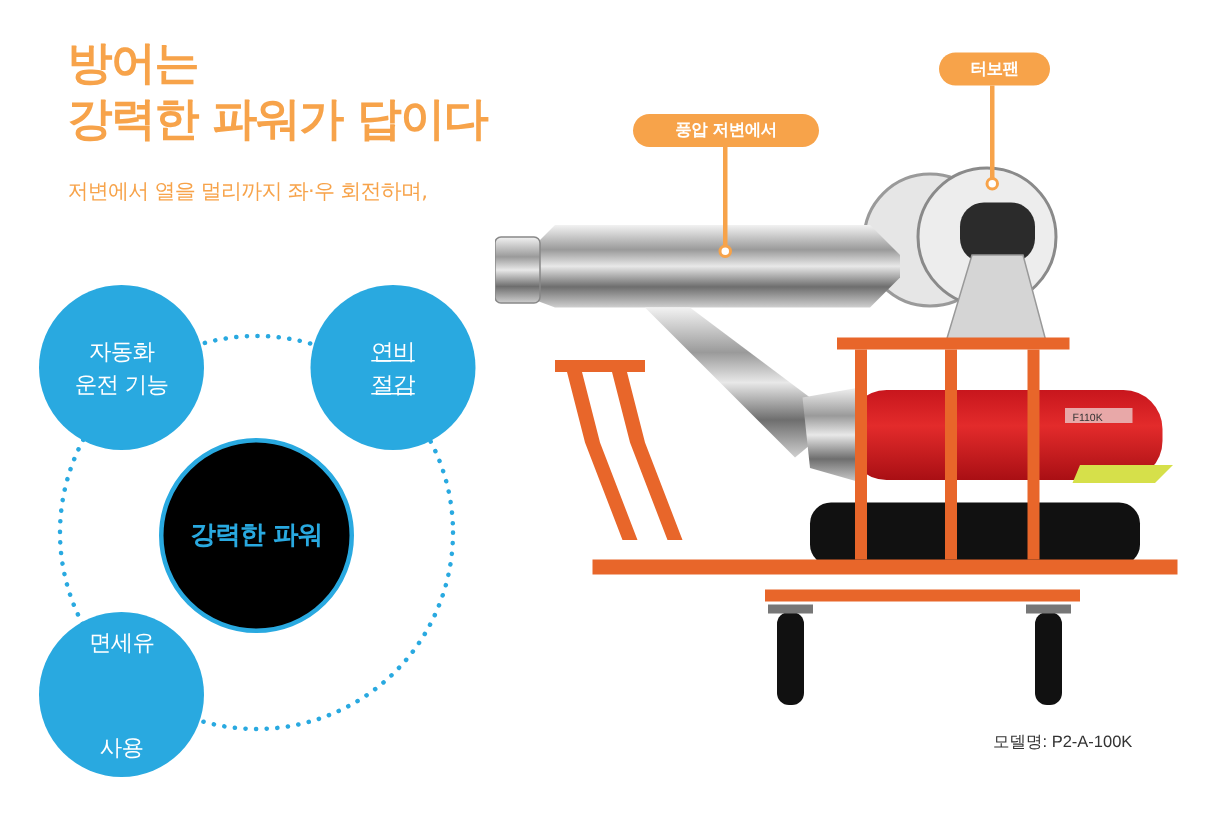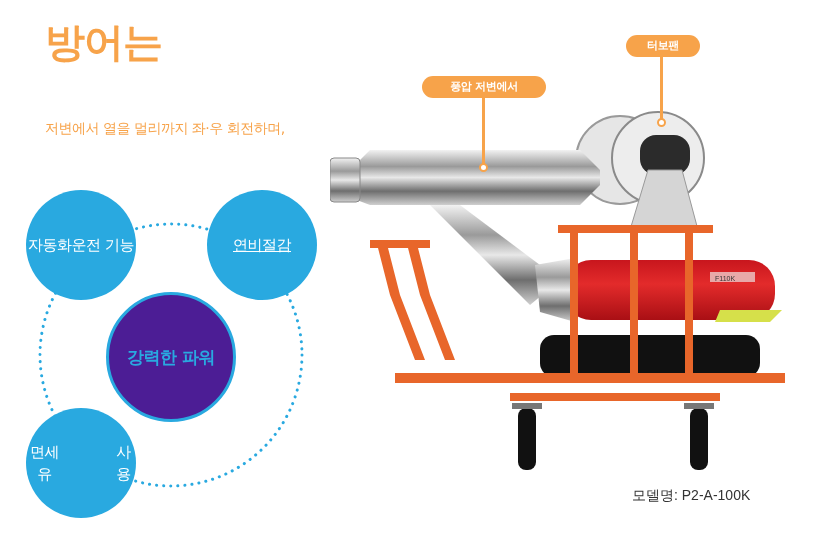--- a/index.html
+++ b/index.html
@@ -1,44 +1,45 @@
 <!DOCTYPE html>
 <html><head>
 <meta charset="utf-8">
 <style>
   html, body { margin:0; padding:0; background:#ffffff; }
   body { width:817px; height:543px; position:relative; overflow:hidden;
          font-family:"DejaVu Sans", "Liberation Sans", sans-serif; }
   .headline { position:absolute; left:45px; top:24px; color:#F7A34A;
-              font-weight:bold; font-size:40px; line-height:37px; letter-spacing:-1px; }
+              font-weight:bold; font-size:30px; line-height:37px; letter-spacing:-1px; }
   .subtext { position:absolute; left:45px; top:116px; color:#F7A34A;
              font-size:14px; line-height:25px; letter-spacing:-0.5px; }
   .diagram { position:absolute; left:0; top:190px; width:340px; height:340px; }
   .feature { position:absolute; width:110px; height:110px; border-radius:50%;
-             background:#29A9E0; color:#fff; display:flex; flex-direction:row;
+             background:#29A9E0; color:#fff; display:flex; flex-direction:column;
              align-items:center; justify-content:center; font-size:15px; line-height:22px;
              text-align:center; letter-spacing:-0.5px; }
   .center-circle { position:absolute; width:124px; height:124px; border-radius:50%;
-             border:3px solid #29A9E0; background:#4c1d95; color:#29A9E0; font-weight:bold;
+             border:3px solid #29A9E0; background:#000000; color:#29A9E0; font-weight:bold;
              display:flex; flex-direction:column; align-items:center; justify-content:center;
              font-size:17px; line-height:25px; letter-spacing:-0.5px; }
   .pill { position:absolute; background:#F7A34A; color:#fff; font-weight:bold; font-size:11px;
           border-radius:12px; height:22px; line-height:22px; text-align:center; letter-spacing:-0.3px; }
   .leader { position:absolute; width:3px; background:#F7A34A; }
   .dot { position:absolute; width:9px; height:9px; border-radius:50%; background:#fff;
          border:2.5px solid #F7A34A; box-sizing:border-box; }
-  .model { position:absolute; left:632px; top:487px; font-size:14px; color:#333;
+  .model { position:absolute; left:662px; top:487px; font-size:11px; color:#333;
            font-family:"Liberation Sans", sans-serif; }
   .machine { position:absolute; left:330px; top:90px; width:480px; height:390px; }
 </style>
 </head>
 <body>
 
 <div class="headline">
   <div>방어는</div>
+  <div>강력한 파워가 답이다</div>
 </div>
 
 <div class="subtext">
   <div>저변에서 열을 멀리까지  좌·우 회전하며,</div>
 </div>
 
 <div class="diagram">
   <svg width="340" height="340" style="position:absolute;left:0;top:0">
     <circle cx="171" cy="165" r="131" fill="none" stroke="#29A9E0" stroke-width="3" stroke-dasharray="0.1 7" stroke-linecap="round"></circle>
   </svg>

